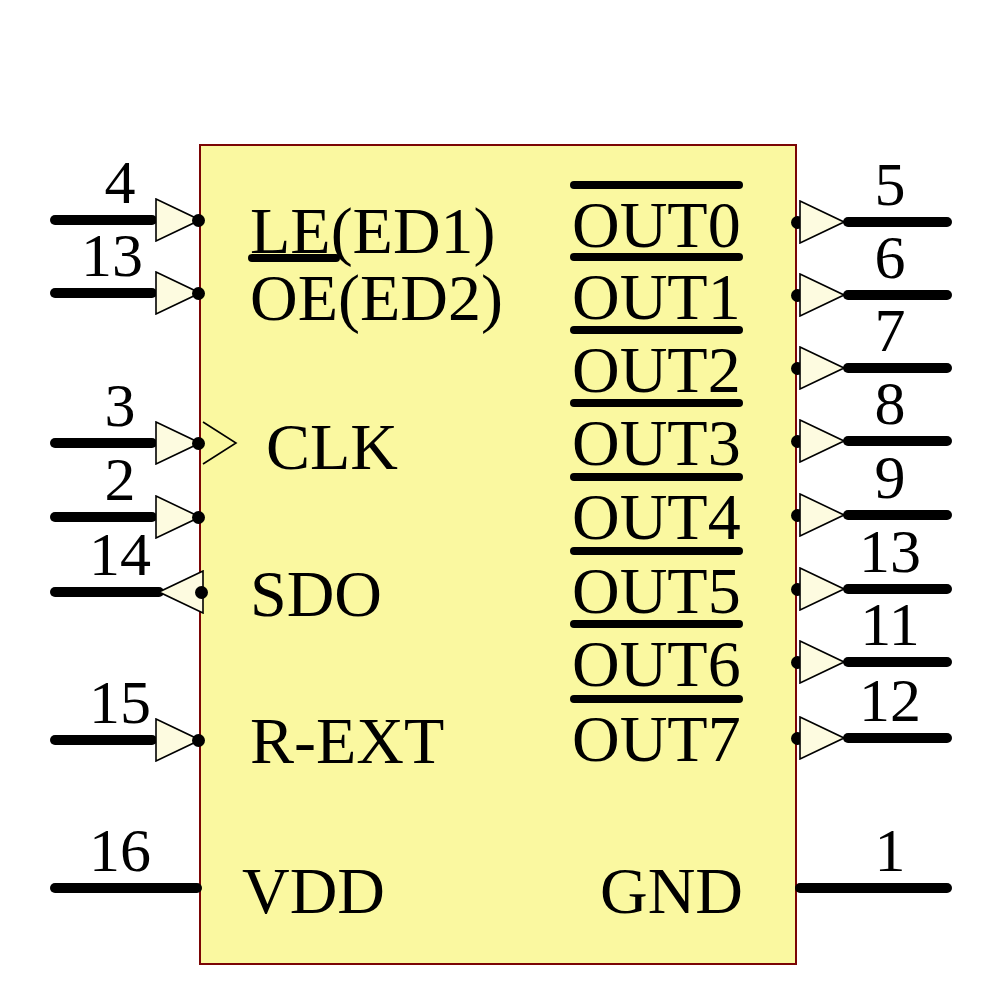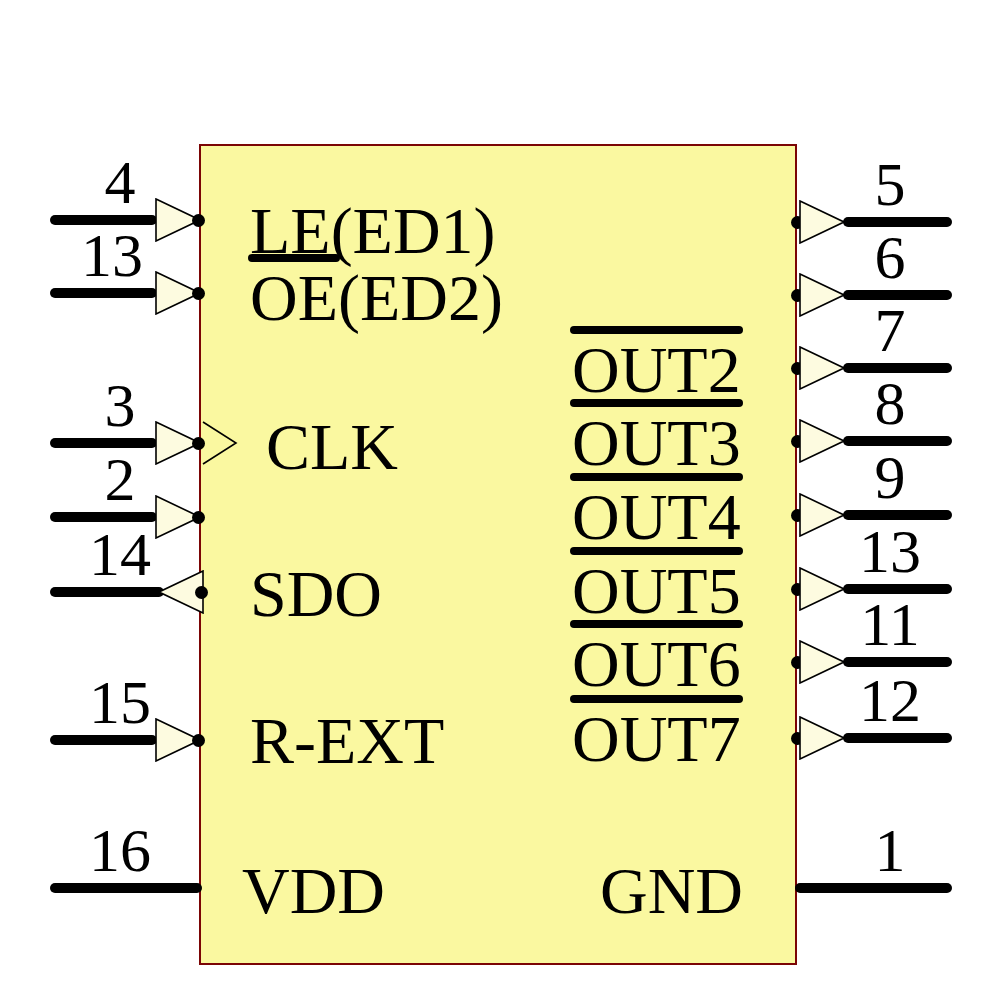--- a/index.html
+++ b/index.html
@@ -176,20 +176,22 @@
     <div class="wire" style="left:795px;top:883px;width:157px"></div>
   </div>
 
   <div class="iclabel" style="left:250px;top:231px"><span class="ol"></span><span>LE(ED1)</span></div>
   <div class="iclabel" style="left:250px;top:298px"><span class="ol">OE</span><span>(ED2)</span></div>
   <div class="iclabel" style="left:266px;top:447px"><span class="ol"></span><span>CLK</span></div>
   <div class="iclabel" style="left:250px;top:741px"><span class="ol"></span><span>R-EXT</span></div>
   <div class="iclabel" style="left:250px;top:594px"><span class="ol"></span><span>SDO</span></div>
   <div class="iclabel" style="left:242px;top:891px"><span class="ol"></span><span>VDD</span></div>
 
+  <div class="iclabel" style="left:572px;top:225px"><span class="ol">OUT0</span><span></span></div>
+  <div class="iclabel" style="left:572px;top:297px"><span class="ol">OUT1</span><span></span></div>
   <div class="iclabel" style="left:572px;top:370px"><span class="ol">OUT2</span><span></span></div>
   <div class="iclabel" style="left:572px;top:443px"><span class="ol">OUT3</span><span></span></div>
   <div class="iclabel" style="left:572px;top:517px"><span class="ol">OUT4</span><span></span></div>
   <div class="iclabel" style="left:572px;top:591px"><span class="ol">OUT5</span><span></span></div>
   <div class="iclabel" style="left:572px;top:664px"><span class="ol">OUT6</span><span></span></div>
   <div class="iclabel" style="left:572px;top:739px"><span class="ol">OUT7</span><span></span></div>
   <div class="iclabel" style="left:600px;top:891px"><span class="ol"></span><span>GND</span></div>
 
 </div>
 

